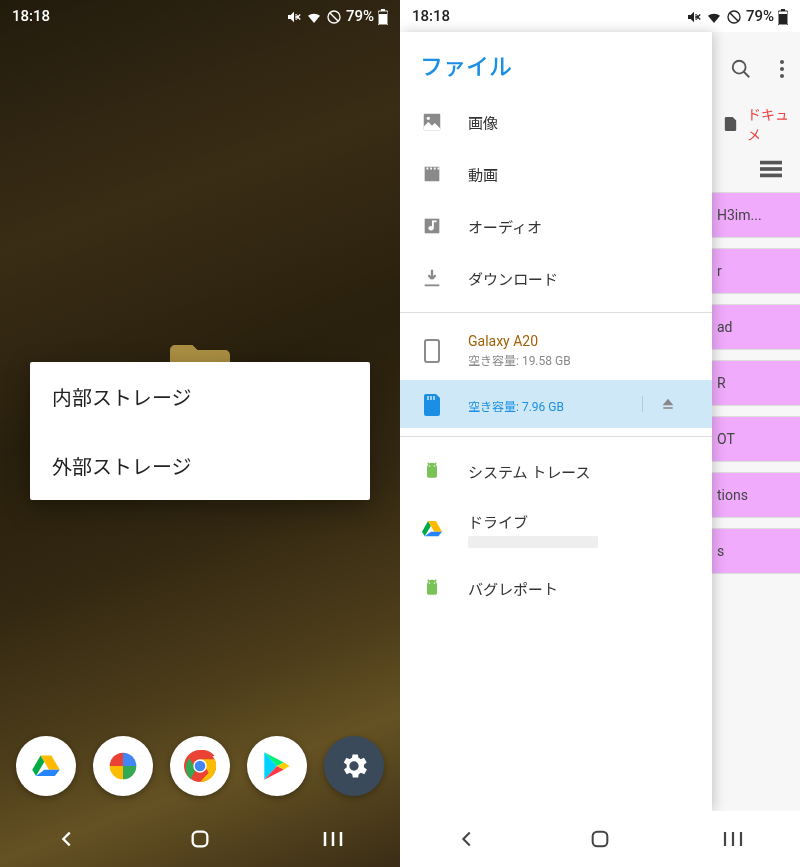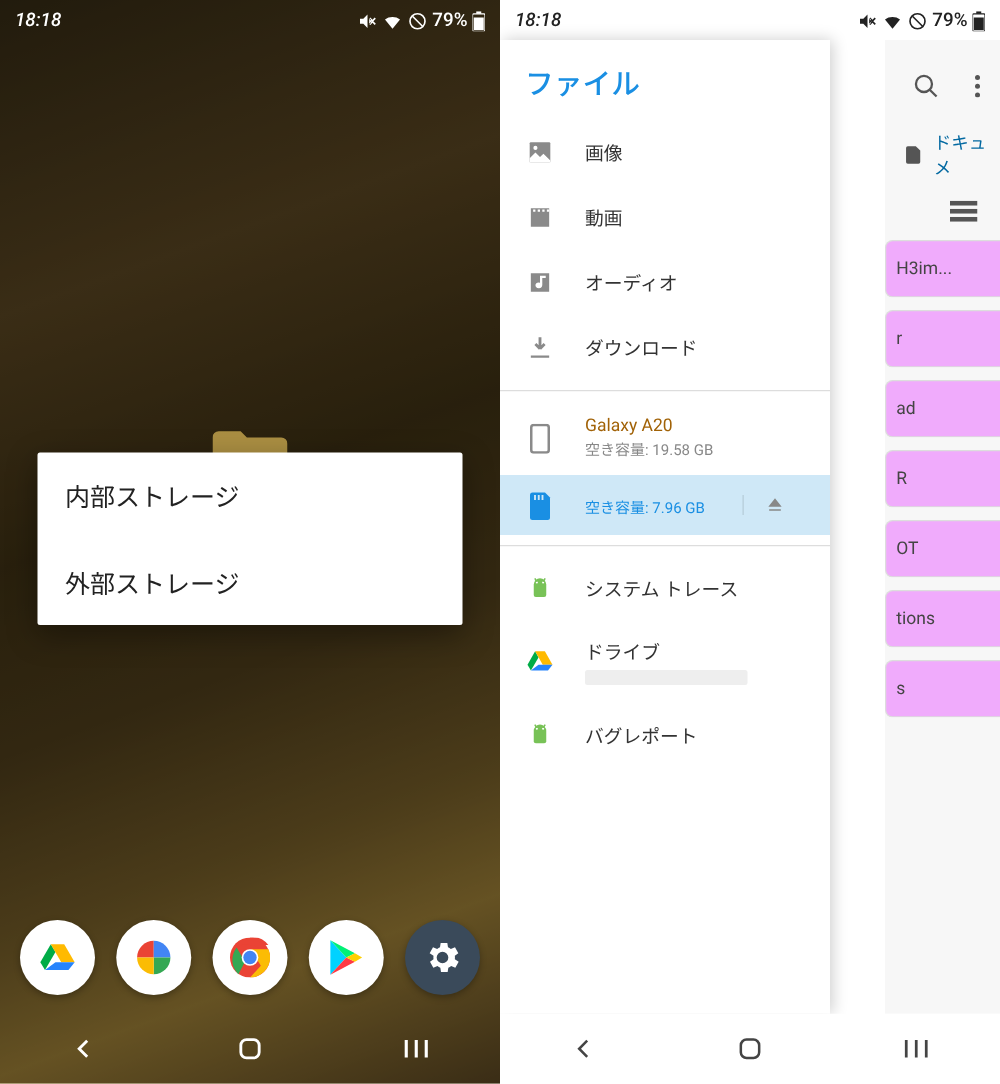--- a/index.html
+++ b/index.html
@@ -21,21 +21,21 @@
 .status-bar {
   height: 32px;
   display: flex;
   align-items: center;
   padding: 0 12px;
   font-size: 15px;
   font-weight: 500;
   position: relative;
   z-index: 10;
 }
-.status-bar .time { flex: 1; font-style: italic; }
+.status-bar .time { flex: 1; }
 .status-icons { display: flex; align-items: flex-end; gap: 4px; }
 
 
 .nav-bar {
   position: absolute;
   bottom: 0;
   left: 0;
   right: 0;
   height: 56px;
   display: flex;
@@ -116,21 +116,21 @@
 .screen-right {
   background: #fff;
 }
 .screen-right .status-bar { color: #222; }
 .screen-right .nav-bar { background: #fff; color: #444; }
 
 .drawer {
   position: absolute;
   top: 32px;
   left: 0;
-  width: 264px;
+  width: 312px;
   bottom: 56px;
   background: #fff;
   box-shadow: 2px 0 12px rgba(0,0,0,0.2);
   z-index: 5;
   overflow: hidden;
 }
 .drawer-title {
   padding: 16px 20px 14px;
   font-size: 23px;
   color: #1a8fe3;
@@ -196,21 +196,21 @@
   align-items: center;
   gap: 28px;
   padding: 6px 16px 16px;
 }
 .behind-chip-row {
   display:flex;
   align-items:center;
   gap:8px;
   padding: 8px 0 8px 14px;
   font-size: 14px;
-  color: #0369a1;
+  color: #ef4444;
 }
 .behind-list-toggle {
   display:flex;
   justify-content:flex-end;
   padding: 8px 18px 4px;
 }
 .behind-card {
   margin: 10px 0 0 0;
   padding: 14px 0 14px 8px;
   background: #f0abfc;

